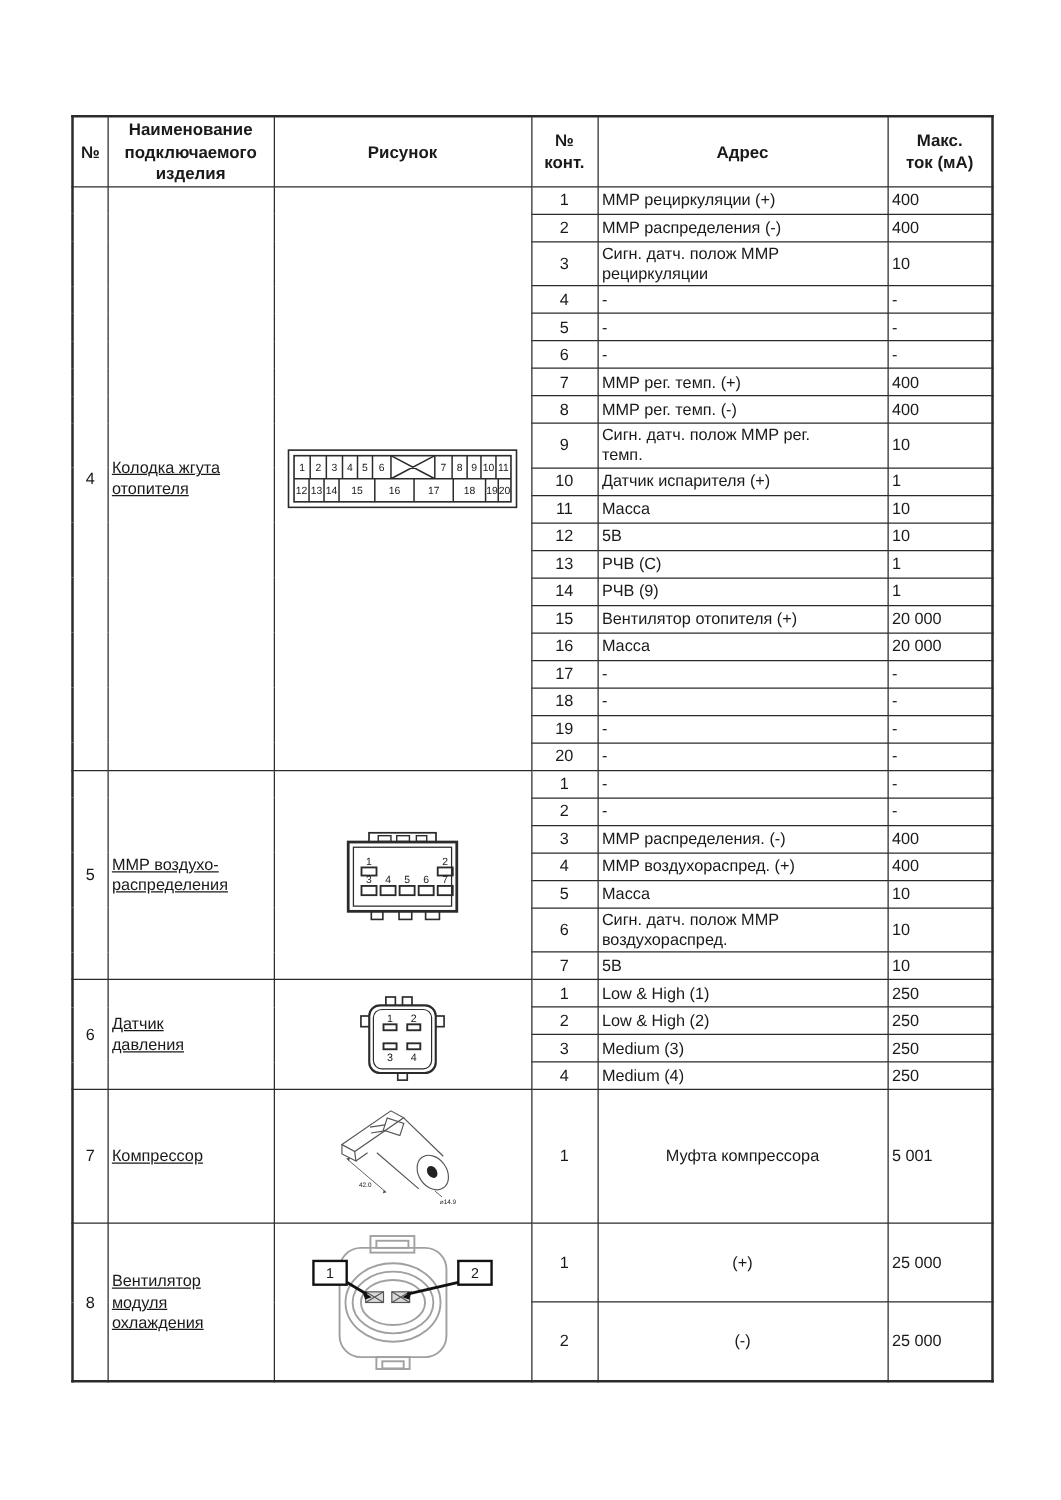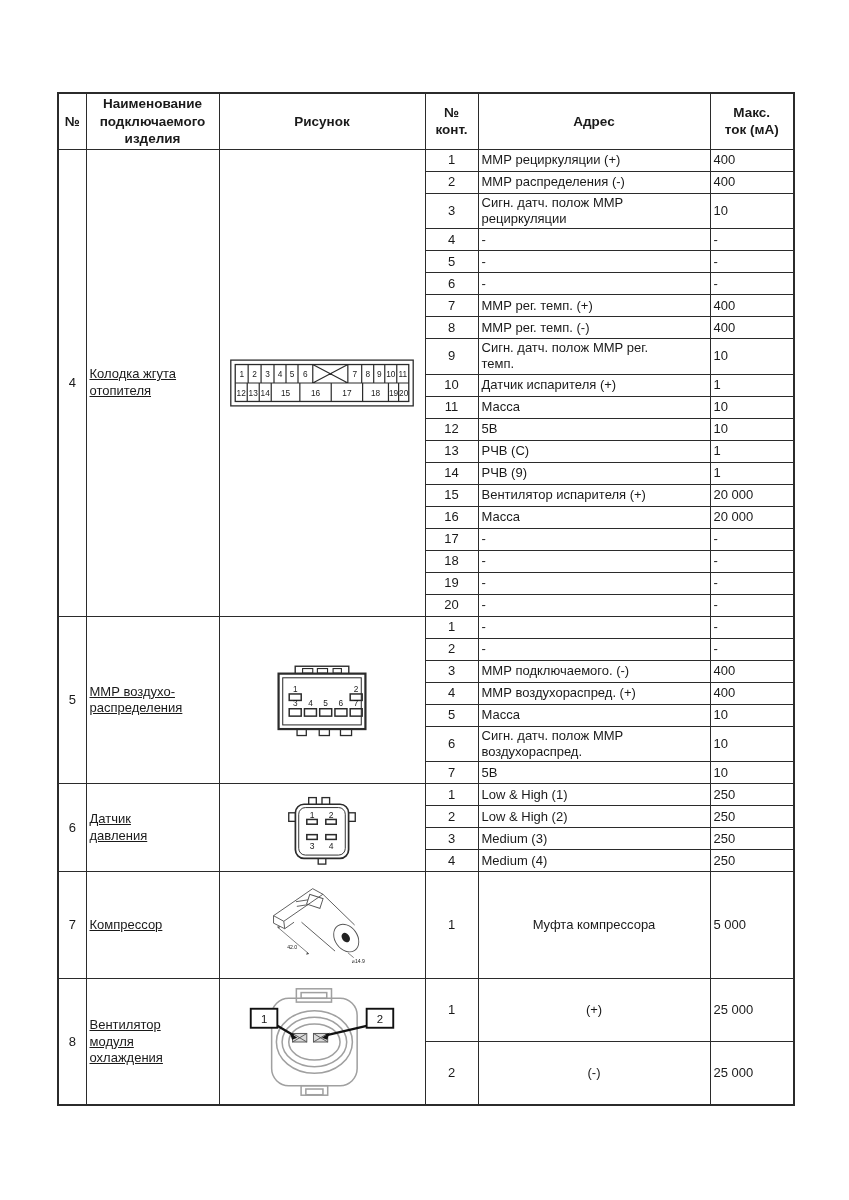--- a/index.html
+++ b/index.html
@@ -164,21 +164,21 @@
           <td class="c-addr pre">РЧВ (С)</td>
           <td class="c-max">1</td>
         </tr>
         <tr>
           <td class="c-pin">14</td>
           <td class="c-addr pre">РЧВ (9)</td>
           <td class="c-max">1</td>
         </tr>
         <tr>
           <td class="c-pin">15</td>
-          <td class="c-addr pre">Вентилятор испарителя (+)</td>
+          <td class="c-addr pre">Вентилятор отопителя (+)</td>
           <td class="c-max">20 000</td>
         </tr>
         <tr>
           <td class="c-pin">16</td>
           <td class="c-addr pre">Масса</td>
           <td class="c-max">20 000</td>
         </tr>
         <tr>
           <td class="c-pin">17</td>
           <td class="c-addr pre">-</td>
@@ -238,21 +238,21 @@
           <td class="c-addr pre">-</td>
           <td class="c-max">-</td>
         </tr>
         <tr>
           <td class="c-pin">2</td>
           <td class="c-addr pre">-</td>
           <td class="c-max">-</td>
         </tr>
         <tr>
           <td class="c-pin">3</td>
-          <td class="c-addr pre">ММР подключаемого. (-)</td>
+          <td class="c-addr pre">ММР распределения. (-)</td>
           <td class="c-max">400</td>
         </tr>
         <tr>
           <td class="c-pin">4</td>
           <td class="c-addr pre">ММР воздухораспред. (+)</td>
           <td class="c-max">400</td>
         </tr>
         <tr>
           <td class="c-pin">5</td>
           <td class="c-addr pre">Масса</td>
@@ -332,21 +332,21 @@
       <path d="M12,46 l3,-1 l-1,3 z M46,75 l-3,1 l1,-3 z" fill="#555" stroke="none"></path>
       <path d="M88,74 L94,79" stroke-width="0.8"></path>
     </g>
     <ellipse cx="85.5" cy="57.5" rx="4" ry="5.5" transform="rotate(-35 85.5 57.5)" fill="#222"></ellipse>
     <text x="28" y="70" font-size="5.5" fill="#444" text-anchor="middle">42.0</text>
     <text x="99" y="85" font-size="5.5" fill="#444" text-anchor="middle">⌀14.9</text>
   </svg>
           </td>
           <td class="c-pin" style="height: 104px;">1</td>
           <td class="c-addr pre center">Муфта компрессора</td>
-          <td class="c-max">5 000</td>
+          <td class="c-max">5 001</td>
         </tr>
         <tr>
           <td class="c-no" rowspan="2">8</td>
           <td class="c-name pre" rowspan="2">Вентилятор
 модуля
 охлаждения</td>
           <td class="c-pic" rowspan="2">
             <svg viewBox="0 0 160 122" width="152" height="116">
     <g fill="none" stroke="#a0a0a0" stroke-width="1.6">
       <rect x="53" y="5" width="37" height="14"></rect>

